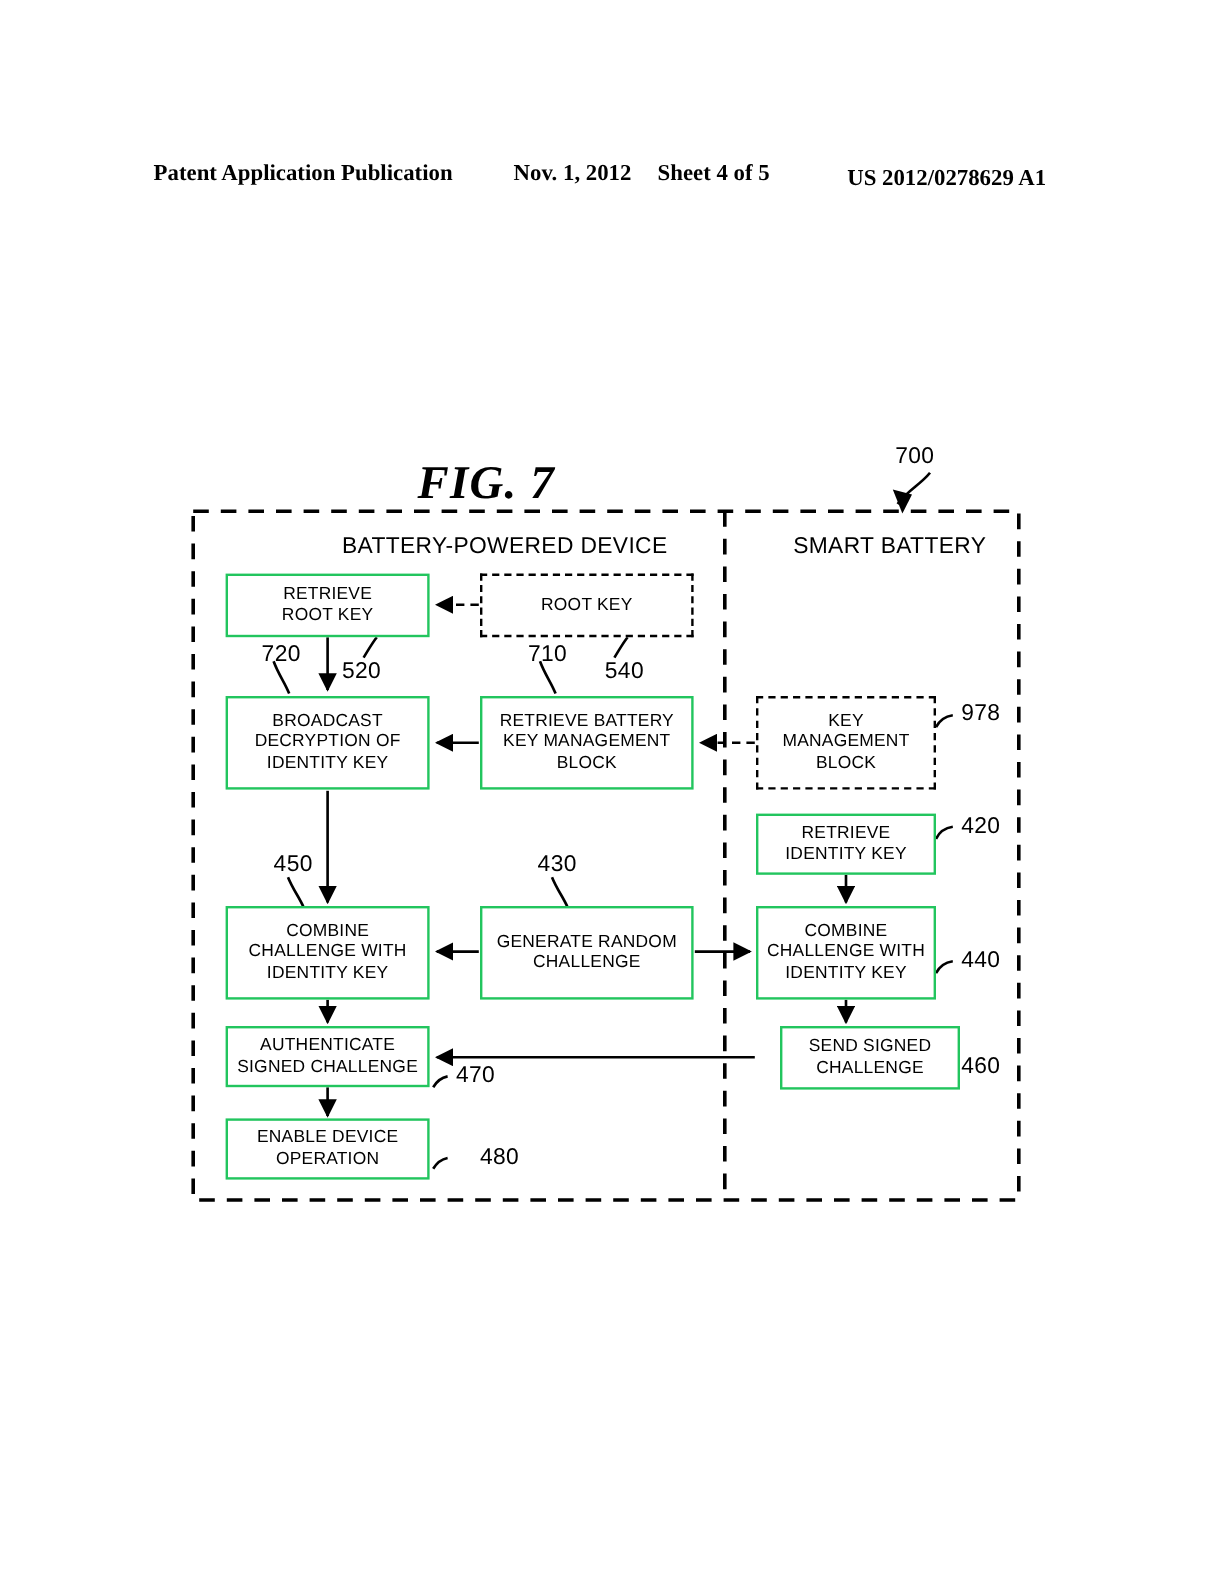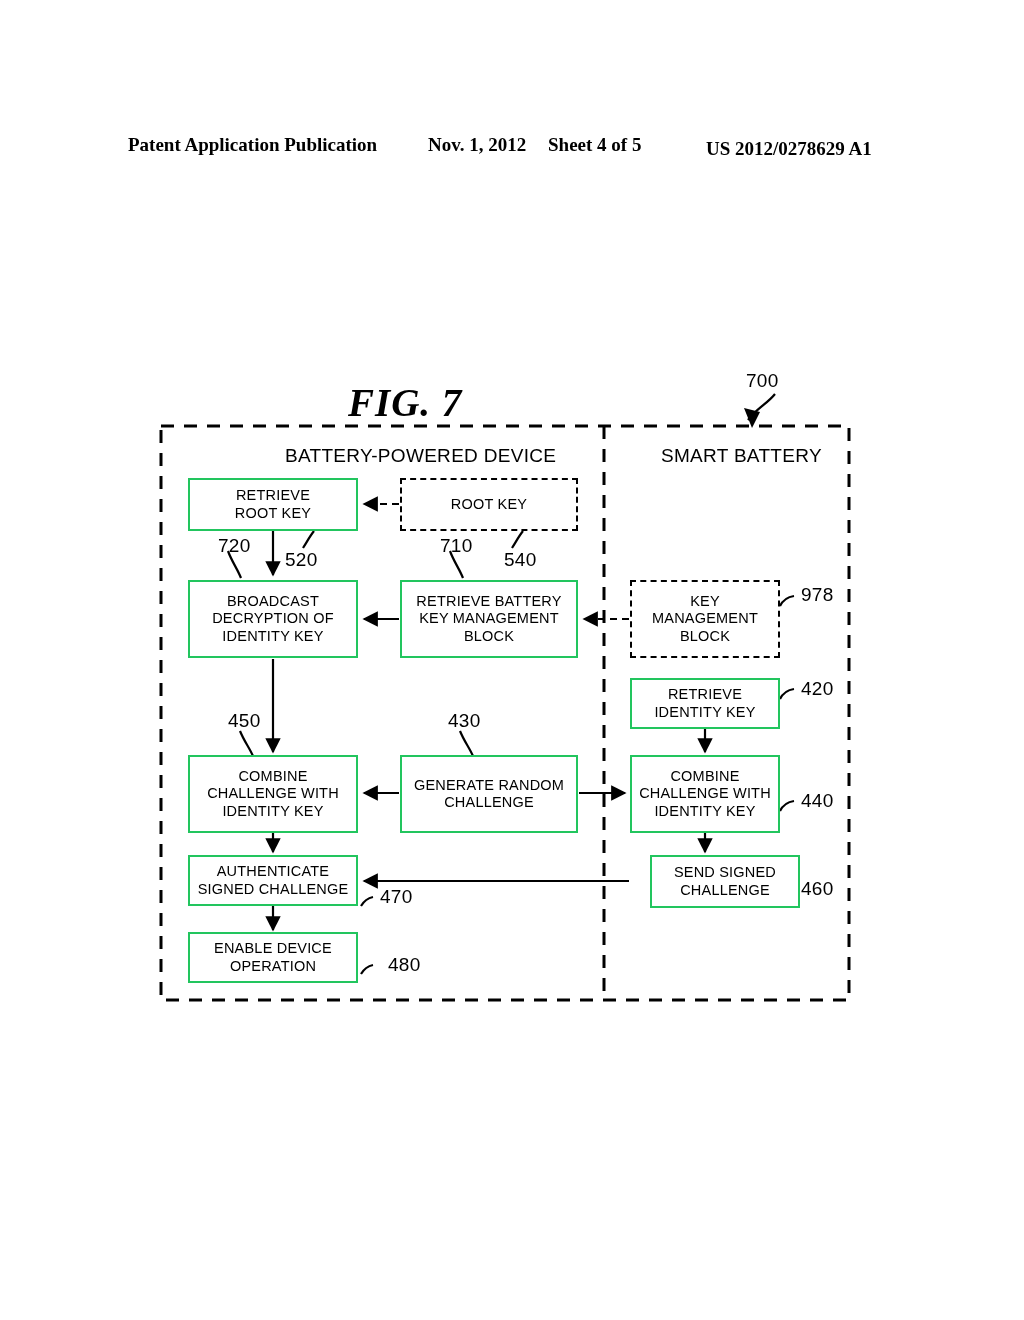--- a/index.html
+++ b/index.html
@@ -260,15 +260,15 @@
 
   <div class="ref" style="left:801px; top:584px;">978</div>
   <div class="ref" style="left:801px; top:678px;">420</div>
   <div class="ref" style="left:801px; top:790px;">440</div>
   <div class="ref" style="left:801px; top:878px;">460</div>
 
   <div class="ref" style="left:228px; top:710px;">450</div>
   <div class="ref" style="left:448px; top:710px;">430</div>
 
   <div class="ref" style="left:380px; top:886px;">470</div>
-  <div class="ref" style="left:388px; top:954px;">480</div>
+  <div class="ref" style="left:400px; top:954px;">480</div>
 
 </div>
 
 </body></html>

